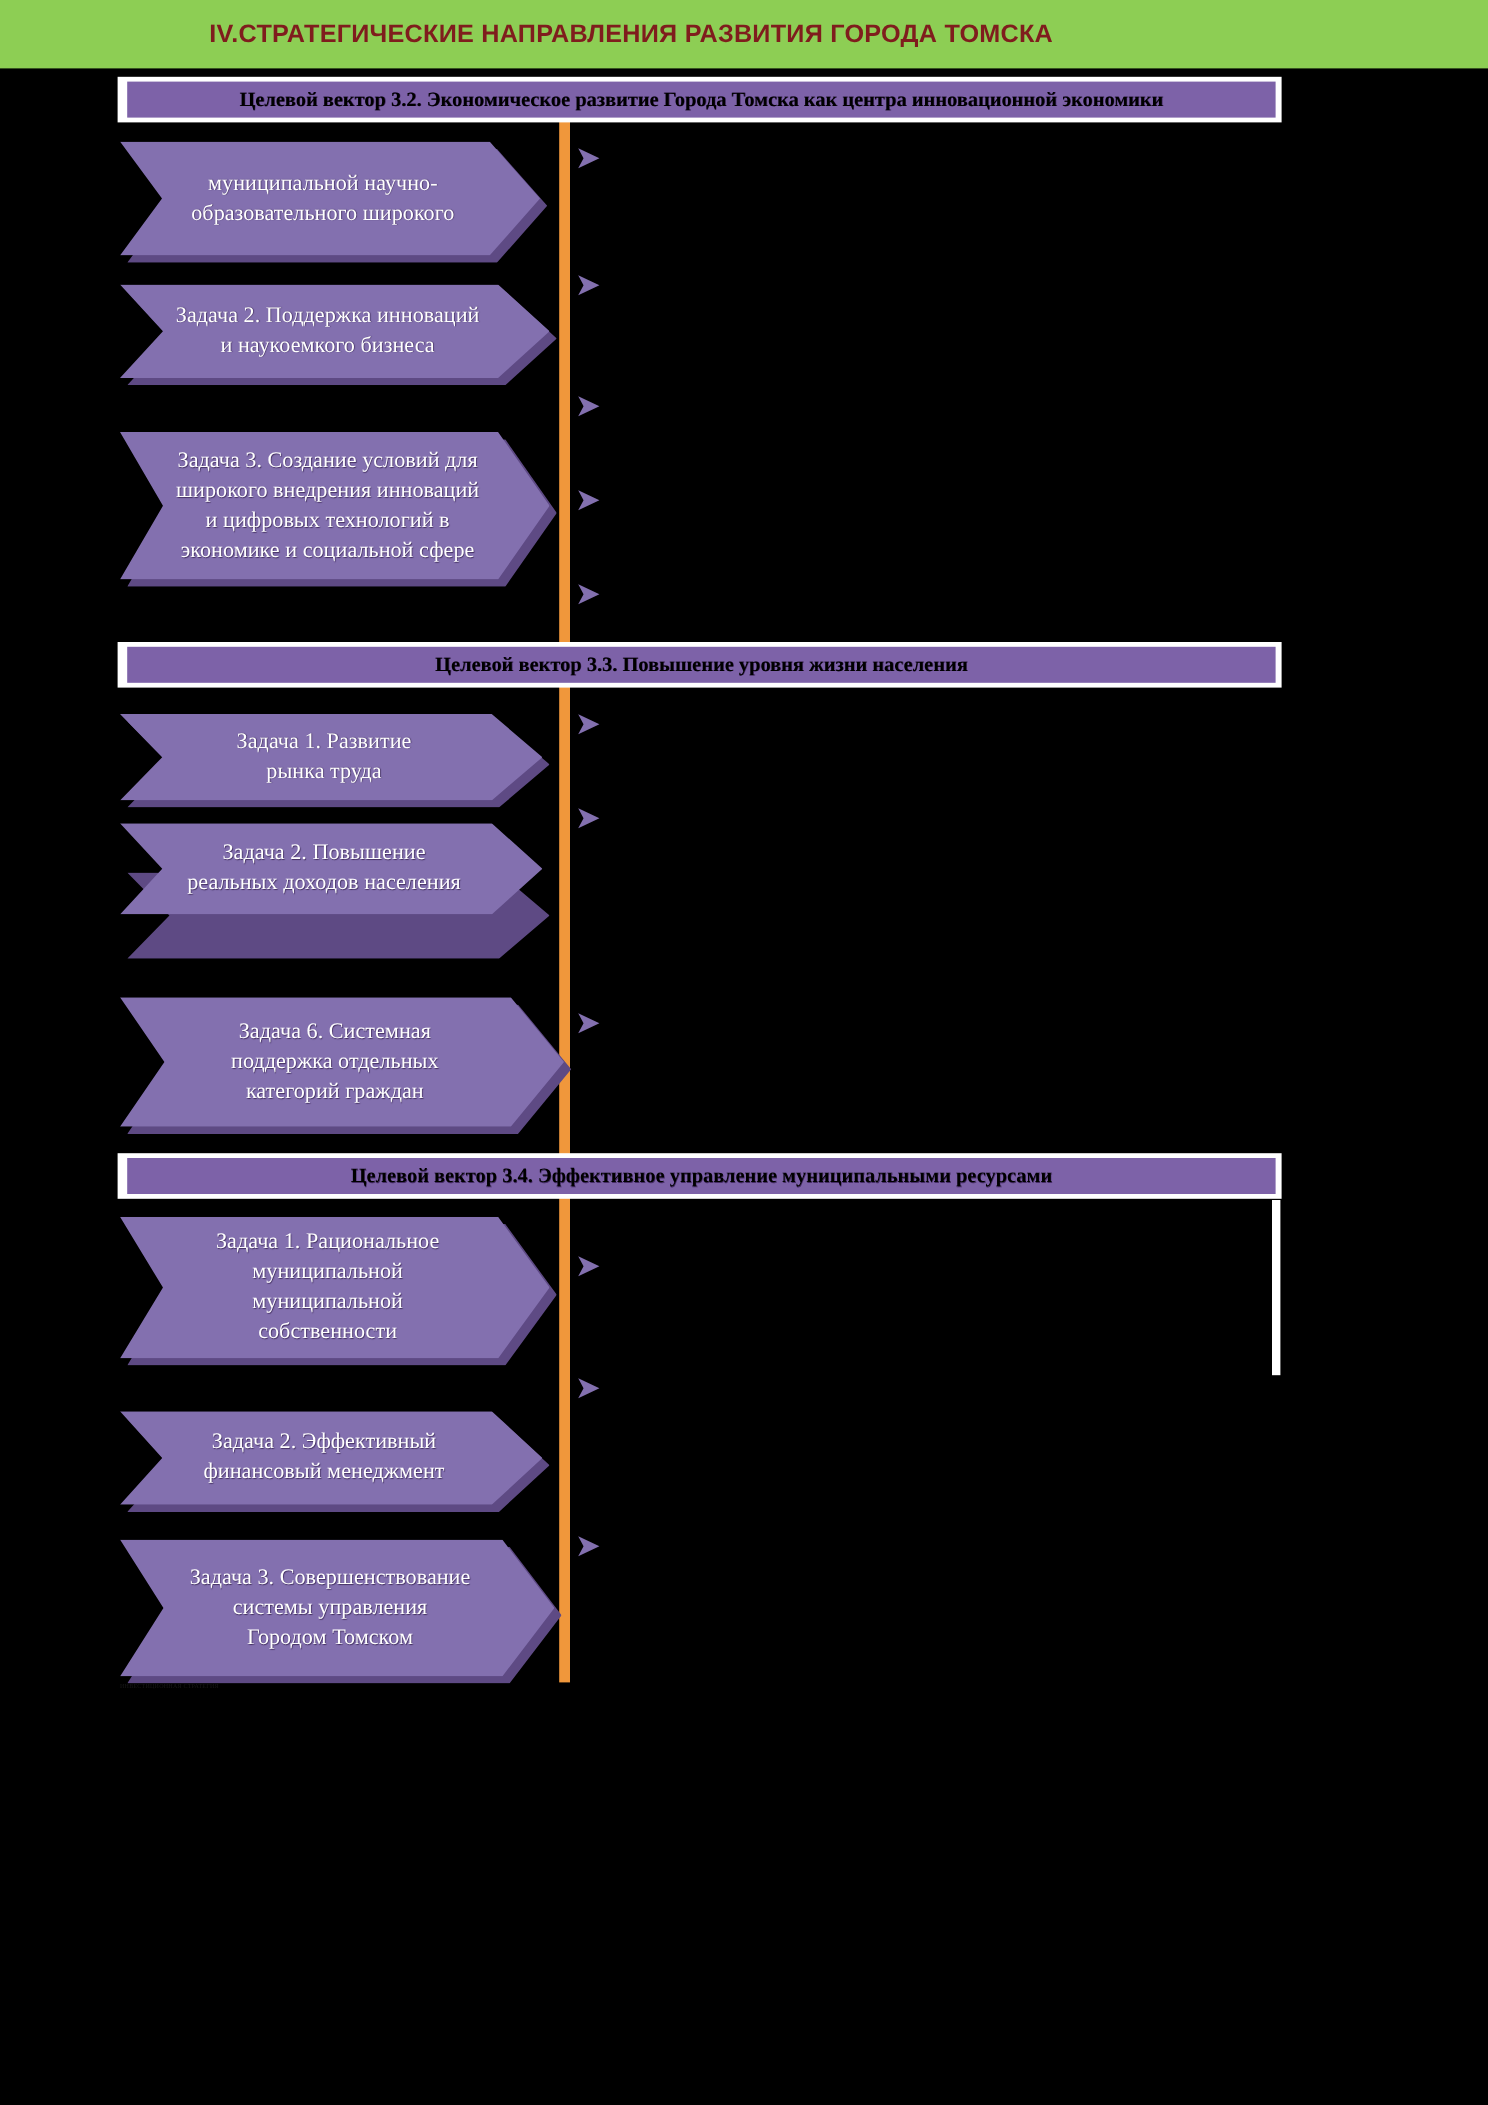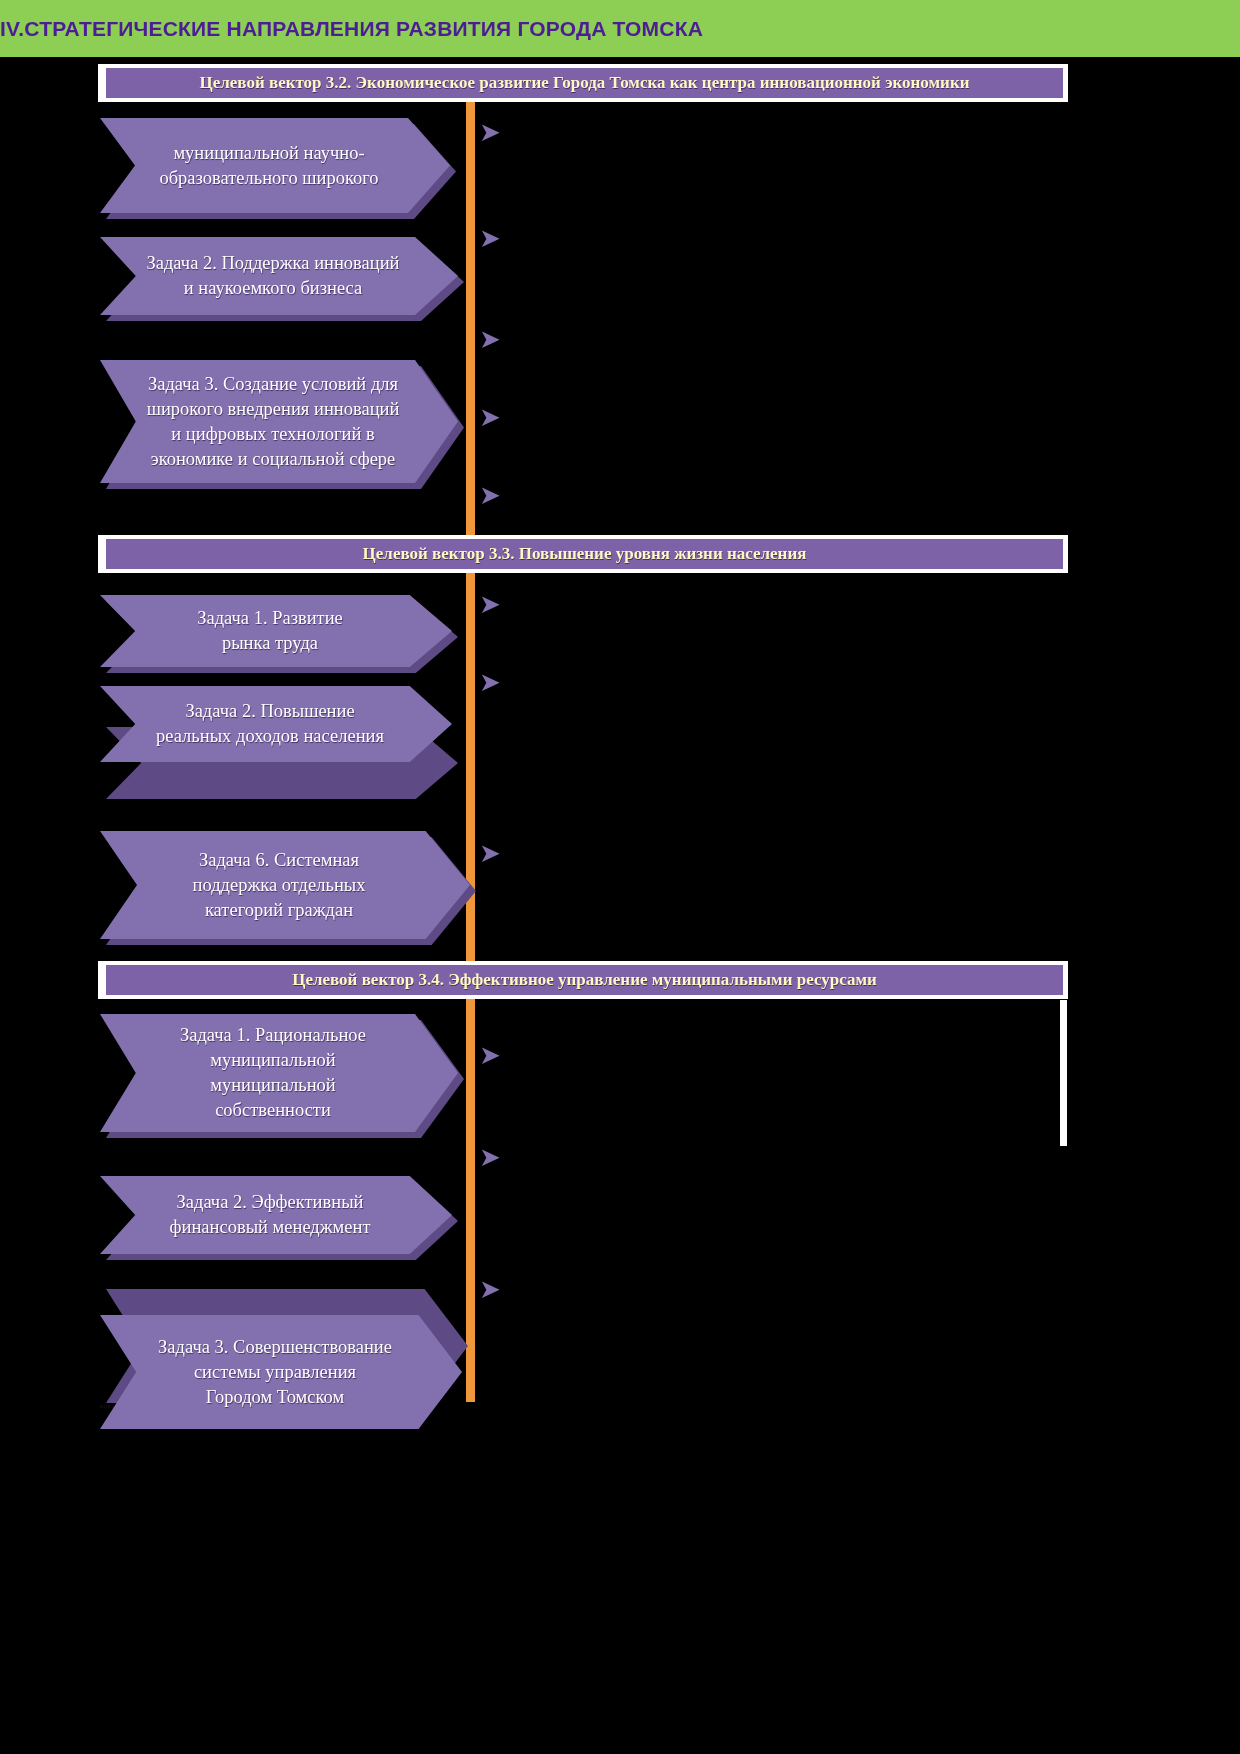--- a/index.html
+++ b/index.html
@@ -24,21 +24,22 @@
     height: 57px;
     background: #8DCE54;
   }
   .top-banner-title {
     position: absolute;
     left: 0;
     top: 0;
     width: 1052px;
     height: 57px;
     line-height: 57px;
-    color: #4c1d95;
+    text-align: center;
+    color: #7f1d1d;
     font-family: "Liberation Sans", "DejaVu Sans", sans-serif;
     font-weight: bold;
     font-size: 21px;
     letter-spacing: 0.2px;
     white-space: nowrap;
   }
 
   
   .spine {
     position: absolute;
@@ -55,21 +56,21 @@
     width: 970px;
     height: 38px;
     background: #FFFFFF;
     box-sizing: border-box;
     padding: 4px 5px 4px 8px;
   }
   .vector-header-inner {
     width: 100%;
     height: 100%;
     background: #7D62A8;
-    color: #fef9c3;
+    color: #000000;
     font-family: "Liberation Serif", "DejaVu Serif", serif;
     font-weight: bold;
     font-size: 17px;
     line-height: 30px;
     text-align: center;
     white-space: nowrap;
     overflow: hidden;
     text-shadow: 0.5px 0.5px 0 rgba(60,35,90,0.85);
   }
 
@@ -231,21 +232,21 @@
 
 <div class="task-shadow" style="top:1182px; width:352px; height:78px;"></div>
 <div class="task" style="top:1176px; width:352px; height:78px;">
   <div>
     <div>Задача 2. Эффективный</div>
     <div>финансовый менеджмент</div>
   </div>
 </div>
 
 <div class="task-shadow" style="top:1289px; width:362px; height:114px;"></div>
-<div class="task" style="top:1283px; width:362px; height:114px;margin-top:32px;">
+<div class="task" style="top:1283px; width:362px; height:114px;">
   <div>
     <div>Задача 3. Совершенствование</div>
     <div>системы управления</div>
     <div>Городом Томском</div>
   </div>
 </div>
 
 <div class="bullet" style="left:479px; top:1043px;">➤</div>
 <div class="bullet" style="left:479px; top:1145px;">➤</div>
 <div class="bullet" style="left:479px; top:1277px;">➤</div>

